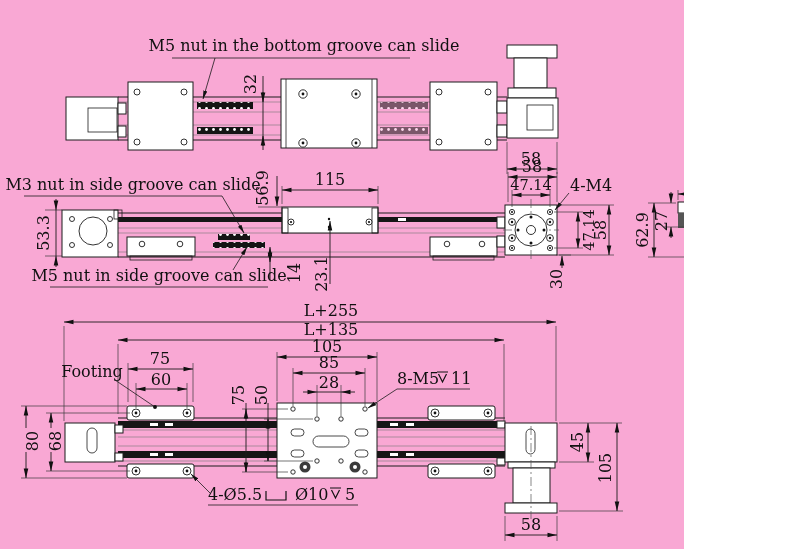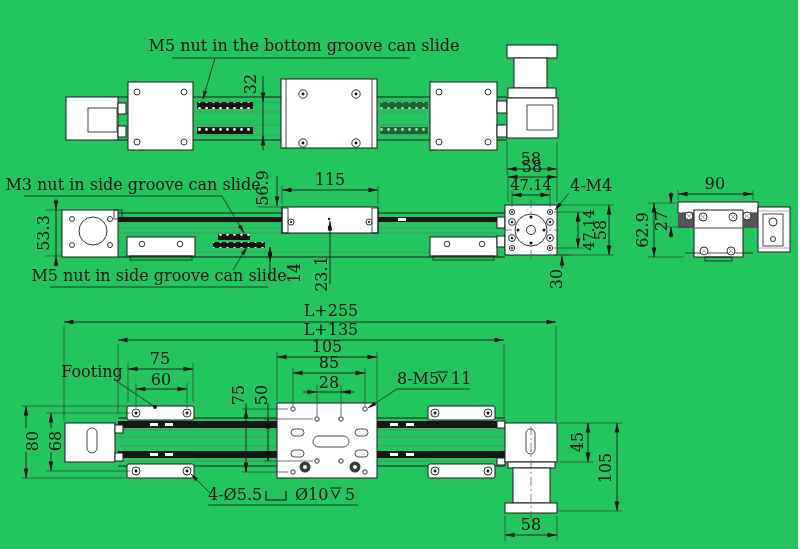--- a/index.html
+++ b/index.html
@@ -1,16 +1,16 @@
 <!DOCTYPE html>
 <html><head>
 <meta charset="utf-8">
 <style>
   html,body{margin:0;padding:0;background:#fff;}
-  .sheet{position:relative;width:798px;height:549px;background:#22c55e;overflow:hidden;}
+  .sheet{position:relative;width:684px;height:549px;background:#f9a8d4;overflow:hidden;}
   svg{display:block;}
   .ln{stroke:#1c1c1c;stroke-width:1;fill:none}
   .lt{stroke:#1c1c1c;stroke-width:0.8;fill:none}
   .tn{stroke:#777;stroke-width:0.6;fill:none}
   .wf{fill:#ffffff;stroke:#1c1c1c;stroke-width:1}
   .dk{fill:#161616;stroke:none}
   .dim{stroke:#1c1c1c;stroke-width:0.9;fill:none}
   .ext{stroke:#3a3a3a;stroke-width:0.7;fill:none}
   .cl{stroke:#555;stroke-width:0.7;stroke-dasharray:9 3 2 3;fill:none}
   .hole{fill:#fff;stroke:#1c1c1c;stroke-width:0.9}

